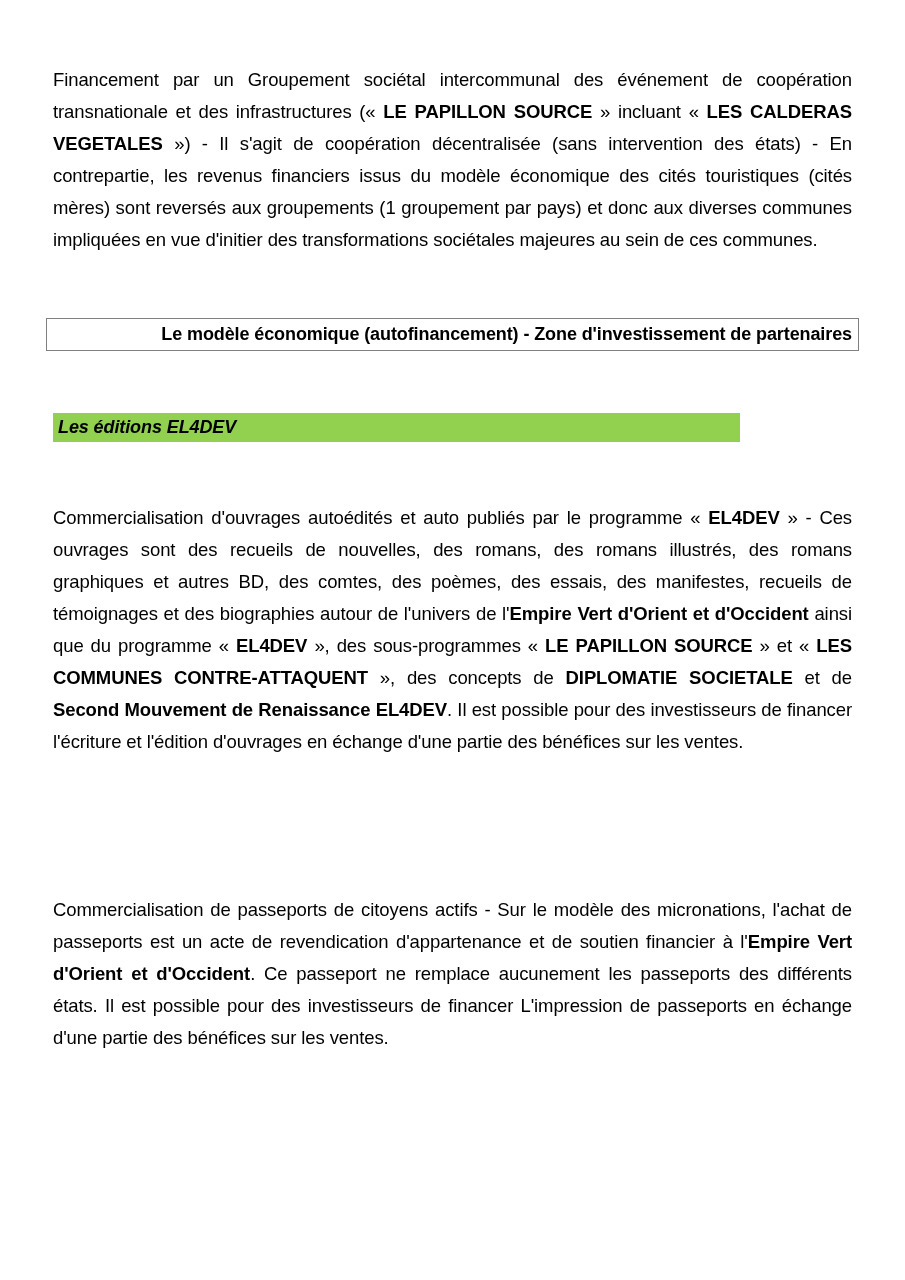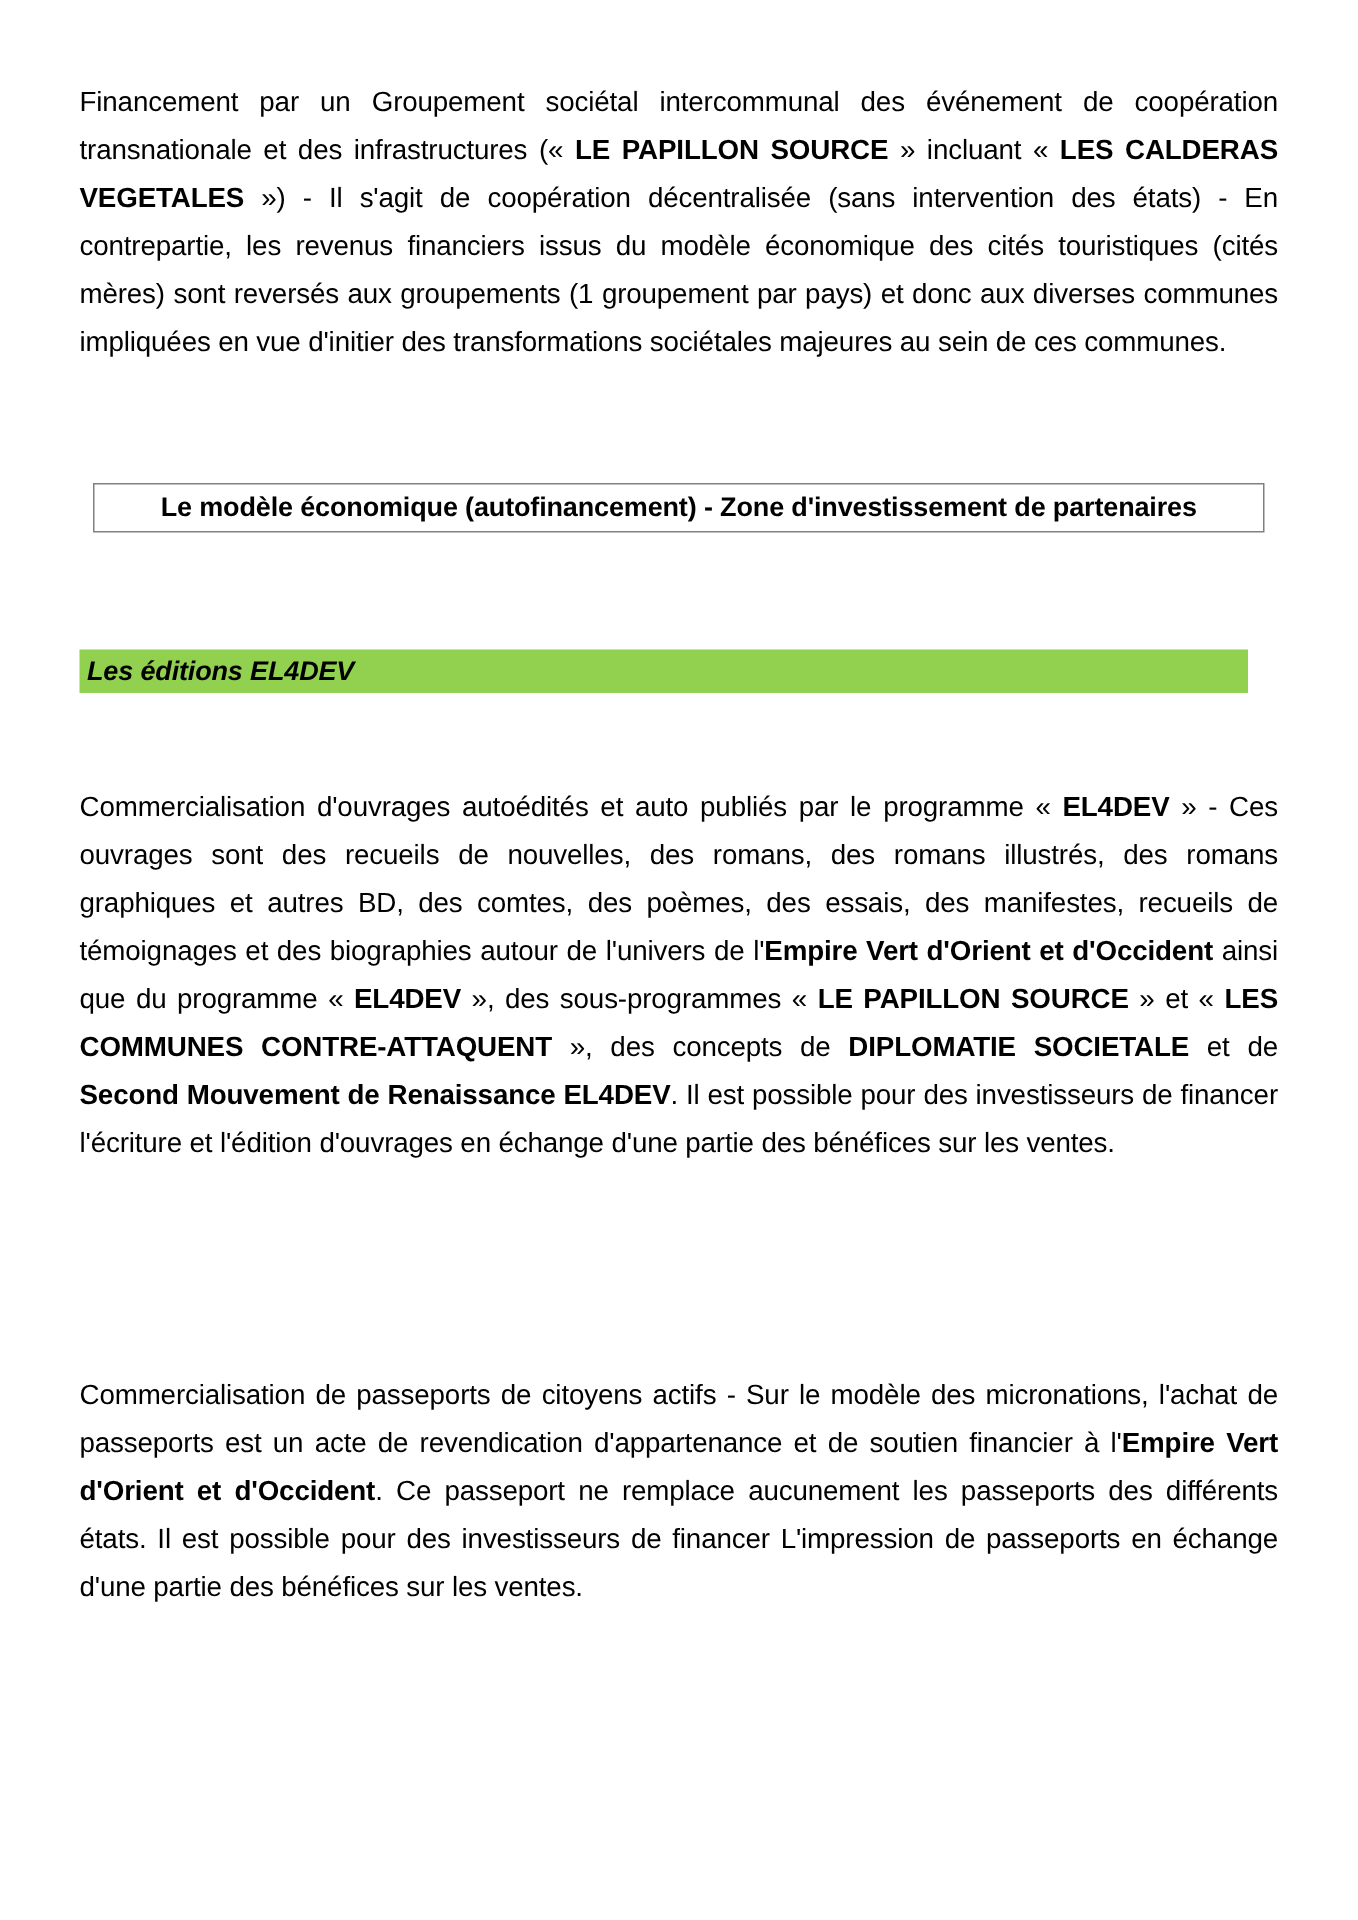--- a/index.html
+++ b/index.html
@@ -21,41 +21,41 @@
     left: 0;
     top: 0;
     width: 905px;
     height: 1280px;
     background: #ffffff;
   }
 
   .content {
     position: absolute;
     left: 53px;
-    top: 52px;
+    top: 64px;
     width: 799px;
   }
 
   p.para {
     margin: 0;
     font-size: 18.5px;
     line-height: 32px;
     text-align: justify;
     text-justify: inter-word;
     letter-spacing: -0.1px;
     color: #000000;
   }
   p.para b { font-weight: bold; }
 
   
   .boxed-heading {
-    margin: 16px;
+    margin: 0;
     border: 1px solid #808080;
     background: #ffffff;
-    text-align: center;
+    text-align: right;
     font-size: 18px;
     font-weight: bold;
     line-height: 26px;
     padding: 2px 6px 3px 6px;
     box-sizing: border-box;
     letter-spacing: -0.1px;
   }
 
   
   .green-heading {
@@ -77,21 +77,21 @@
   .spacer-1 { height: 62px; }
   .spacer-2 { height: 62px; }
   .spacer-3 { height: 60px; }
   .spacer-4 { height: 77px; }
   .spacer-5 { height: 59px; }
 
   .box-wrap {
     width: 813px;
     margin-left: -7px;
   }
-  .green-wrap { width: 779px; }
+  .green-wrap { width: 687px; }
 </style>
 </head>
 <body>
 
 <div class="page">
   <div class="content">
 
     <p class="para"><span>Financement par un Groupement sociétal intercommunal des événement de coopération transnationale et des infrastructures (« </span><b>LE PAPILLON SOURCE</b><span> » incluant « </span><b>LES CALDERAS VEGETALES</b><span> ») - Il s'agit de coopération décentralisée (sans intervention des états) - En contrepartie, les revenus financiers issus du modèle économique des cités touristiques (cités mères) sont reversés aux groupements (1 groupement par pays) et donc aux diverses communes impliquées en vue d'initier des transformations sociétales majeures au sein de ces communes.</span></p>
 
     <div class="spacer-1"></div>

